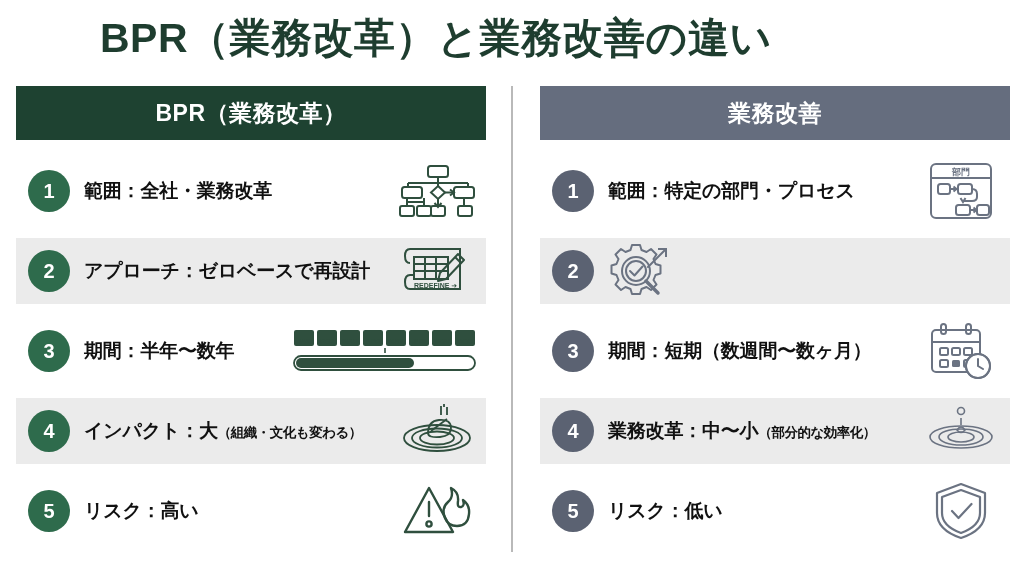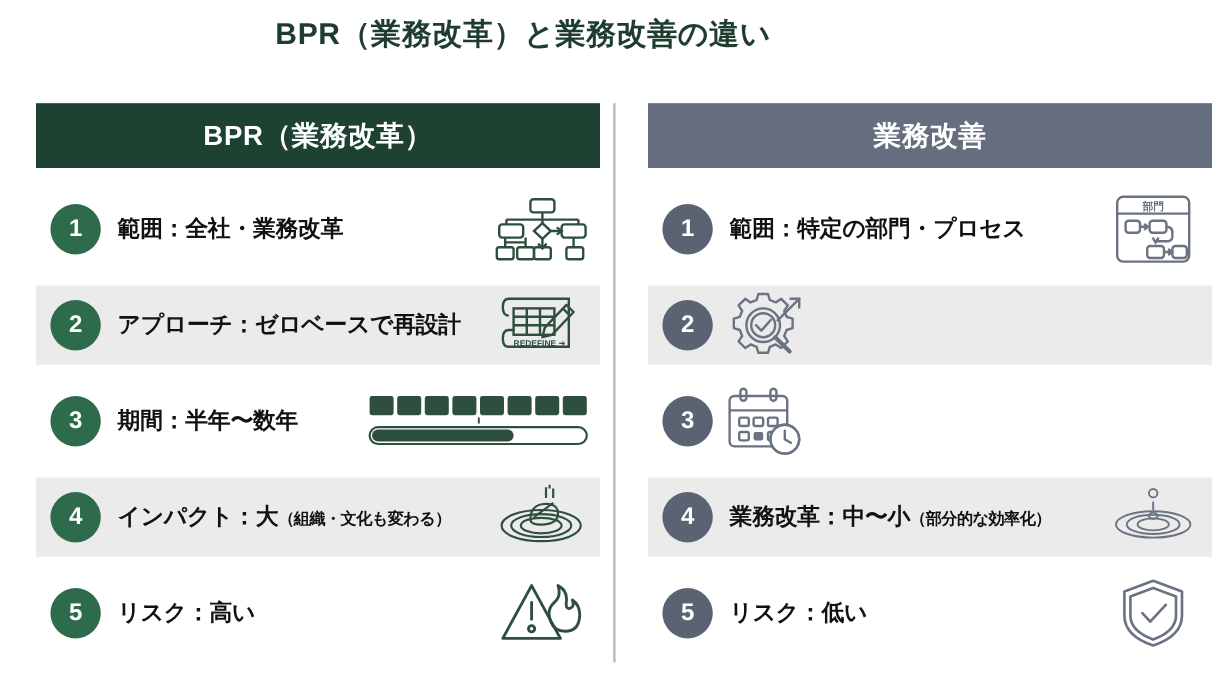--- a/index.html
+++ b/index.html
@@ -15,21 +15,21 @@
     position: relative;
   }
 
   
   .slide-title {
     position: absolute;
     top: 14px;
     left: 0;
     width: 872px;
     text-align: center;
-    font-size: 25px;
+    font-size: 41px;
     font-weight: bold;
     color: #1e3d2f;
     letter-spacing: 0.5px;
     line-height: 1.2;
     white-space: nowrap;
   }
 
   
   .center-divider {
     position: absolute;
@@ -39,21 +39,21 @@
     height: 466px;
     background: #b9b9b9;
   }
 
   
   .column {
     position: absolute;
     top: 86px;
     width: 470px;
   }
-  .column.left  { left: 30px; }
+  .column.left  { left: 16px; }
   .column.right { left: 540px; }
 
   .col-header {
     height: 54px;
     display: flex;
     align-items: center;
     justify-content: center;
     color: #ffffff;
     font-size: 23px;
     font-weight: bold;
@@ -278,20 +278,21 @@
           <path d="M26 30 l4.5 4.5 8-9" stroke-linecap="round" stroke-linejoin="round"></path>
           <path d="M42 40 l12 12" stroke-width="3.5" stroke-linecap="round"></path>
           <path d="M44 26 L62 8" stroke-linecap="round"></path>
           <path d="M54 8 h8 v8"></path>
         </svg>
       </div>
     </div>
 
     <div class="row">
       <div class="badge">3</div>
+      <div class="row-text"><span>期間：短期（数週間〜数ヶ月）</span></div>
       <div class="row-icon">
         <svg width="66" height="58" viewBox="0 0 66 58" fill="none" stroke-width="2">
           <rect x="4" y="8" width="48" height="42" rx="4"></rect>
           <path d="M4 20 h48"></path>
           <rect x="13" y="2" width="5" height="10" rx="2.5"></rect>
           <rect x="38" y="2" width="5" height="10" rx="2.5"></rect>
           <rect x="12" y="26" width="8" height="7" rx="1.5"></rect>
           <rect x="24" y="26" width="8" height="7" rx="1.5"></rect>
           <rect x="36" y="26" width="8" height="7" rx="1.5"></rect>
           <rect x="12" y="38" width="8" height="7" rx="1.5"></rect>

